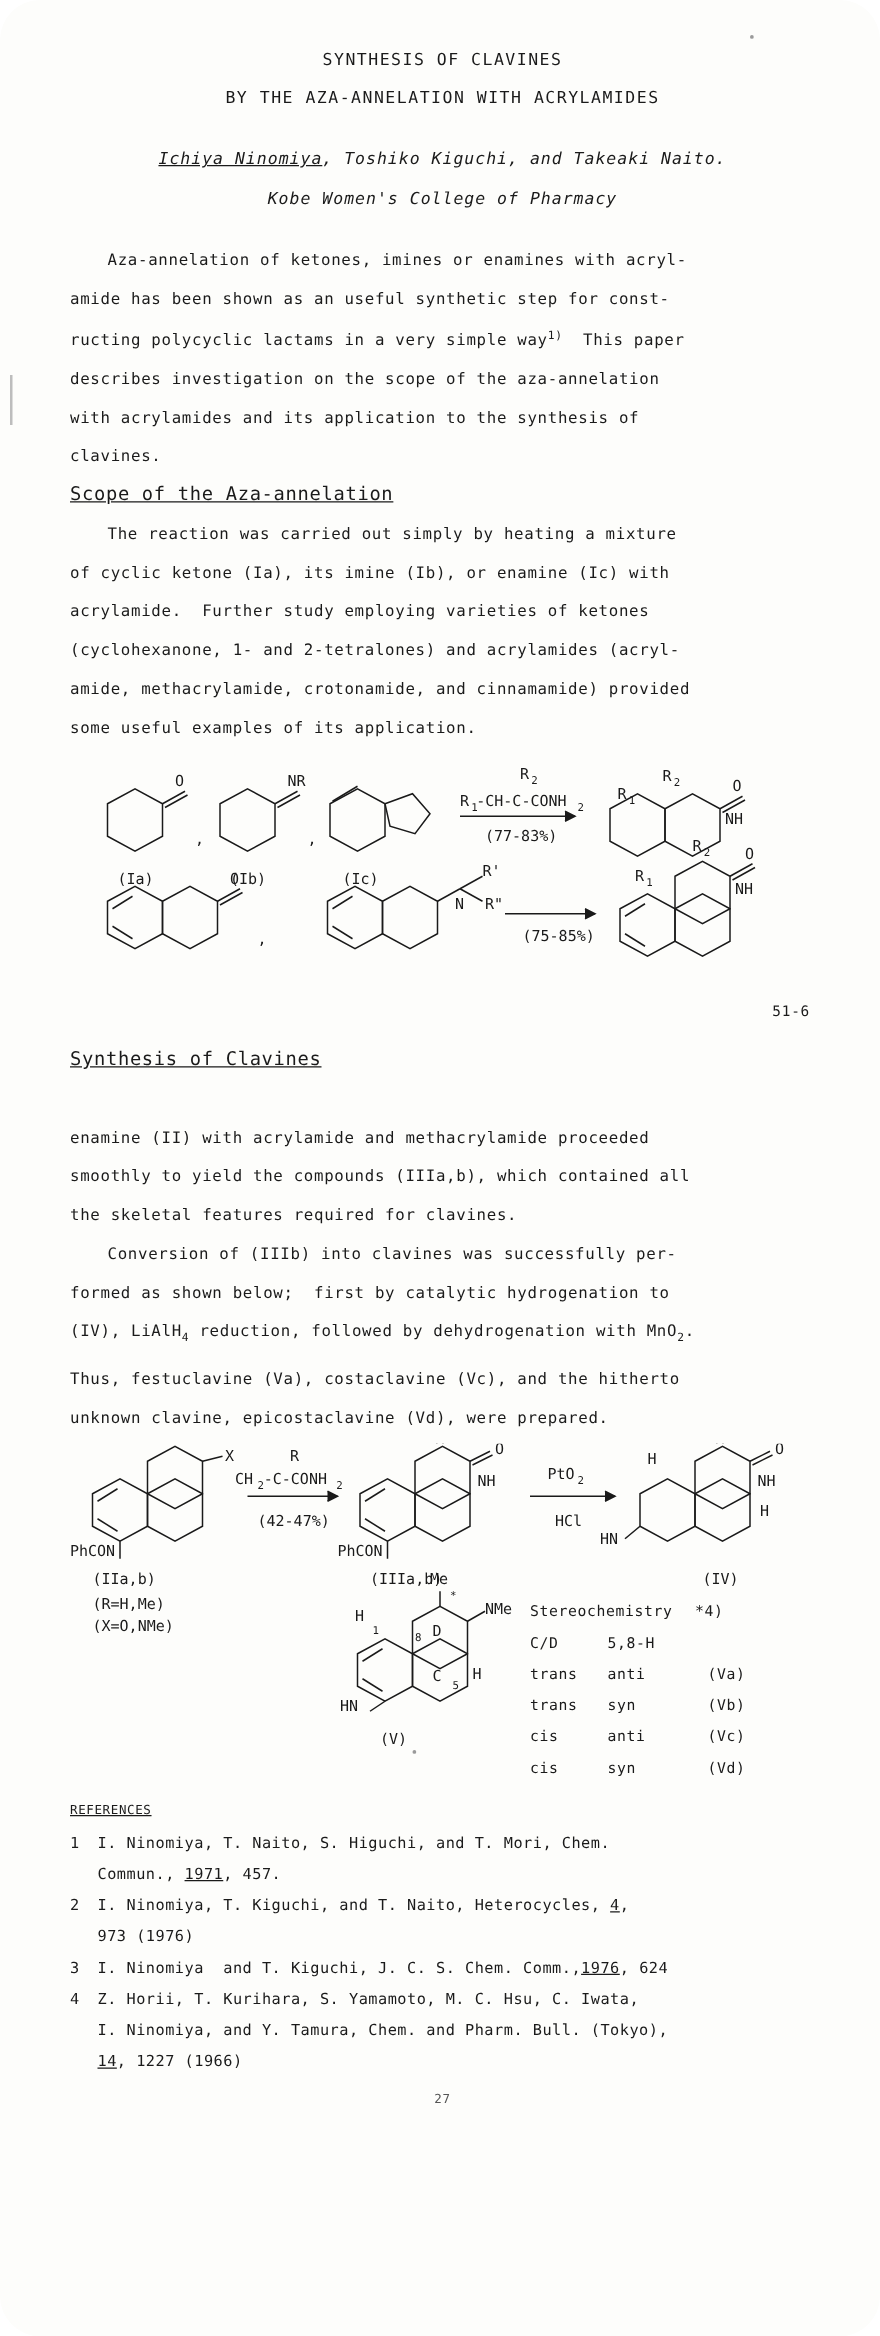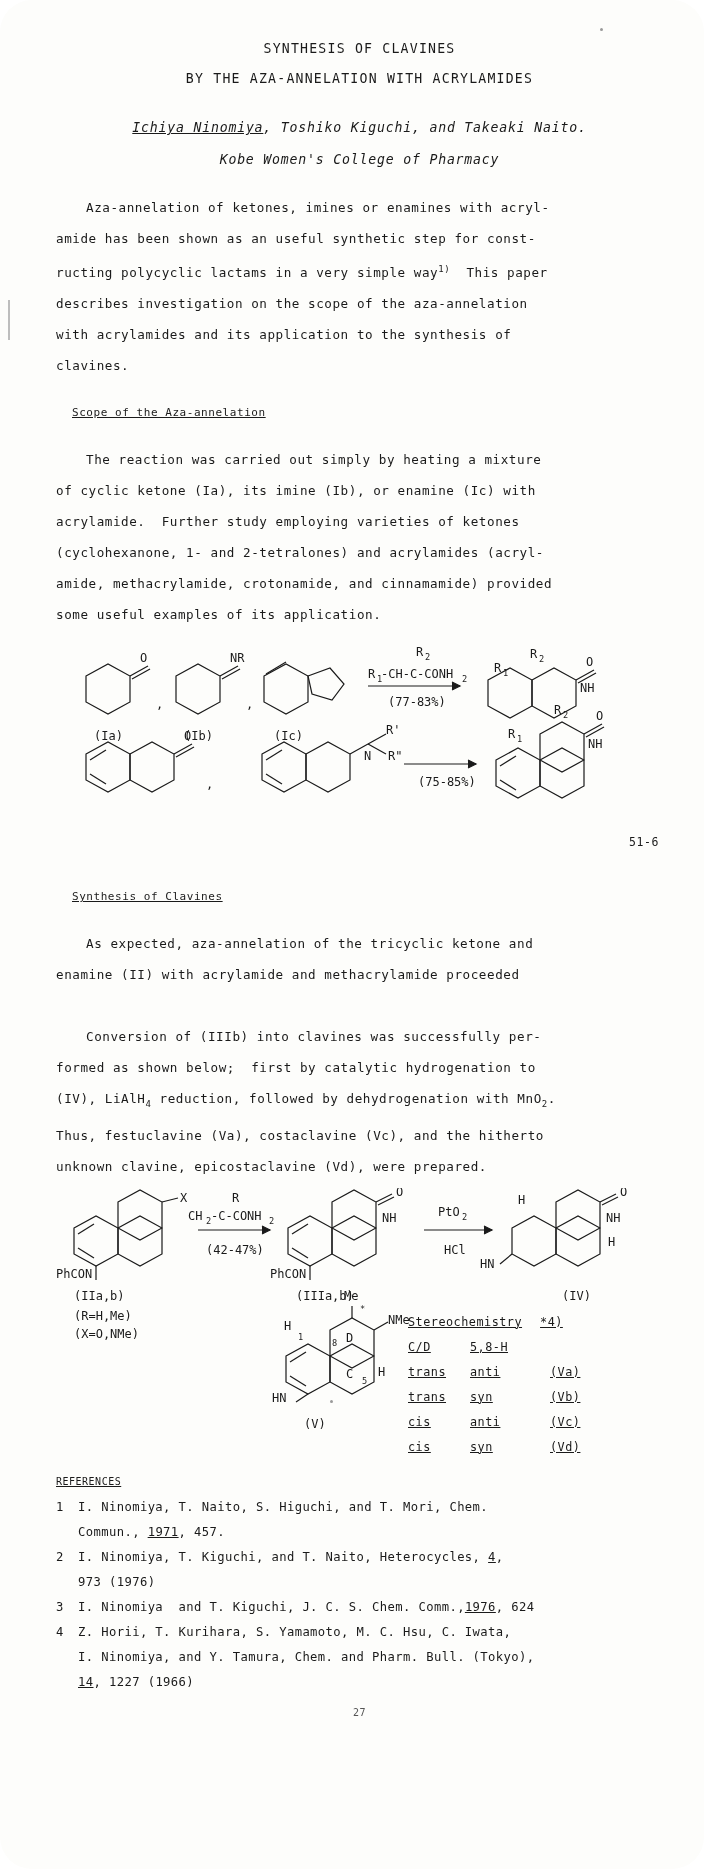--- a/index.html
+++ b/index.html
@@ -12,21 +12,21 @@
     min-height: 1869px;
     font-family: "DejaVu Sans Mono", monospace;
     color: #1a1a1a;
     position: relative;
   }
   .page {
     position: relative;
     width: 704px;
     min-height: 1869px;
     box-sizing: border-box;
-    padding: 28px 41px 20px 56px;
+    padding: 28px 52px 20px 56px;
     background: #fdfdfb;
     border-radius: 32px;
   }
   .title-block {
     text-align: center;
     margin-top: 6px;
   }
   .title-line {
     font-size: 13.2px;
     letter-spacing: 1.2px;
@@ -54,26 +54,26 @@
     letter-spacing: 0.55px;
     line-height: 31px;
     margin: 0;
     text-align: left;
     white-space: pre-wrap;
   }
   p.para.indent {
     text-indent: 30px;
   }
   .section-head {
-    font-size: 11px;
+    font-size: 15px;
     letter-spacing: 0.55px;
     line-height: 31px;
     text-decoration: underline;
     display: inline-block;
-    margin: 16px;
+    margin: 0;
   }
   .sup {
     font-size: 9px;
     vertical-align: super;
   }
   .sub {
     font-size: 9px;
     vertical-align: sub;
   }
   .page-code {
@@ -266,21 +266,21 @@
       <text class="lbl" x="532" y="112">NH</text>
     </svg>
   </div>
 
   <div class="page-code">51-6</div>
 
   <div style="height:16px"></div>
 
   <div><span class="section-head">Synthesis of Clavines</span></div>
 
-  <p class="para indent"><span>As expected, aza-annelation of the tricyclic ketone and</span><br><span>enamine (II) with acrylamide and methacrylamide proceeded</span><br><br></p>
+  <p class="para indent"><br><span>enamine (II) with acrylamide and methacrylamide proceeded</span><br><span>smoothly to yield the compounds (IIIa,b), which contained all</span><br><span>the skeletal features required for clavines.</span></p>
 
   <p class="para indent"><span>Conversion of (IIIb) into clavines was successfully per-</span><br><span>formed as shown below;  first by catalytic hydrogenation to</span><br><span>(IV), LiAlH</span><span class="sub">4</span><span> reduction, followed by dehydrogenation with MnO</span><span class="sub">2</span><span>.</span><br><span>Thus, festuclavine (Va), costaclavine (Vc), and the hitherto</span><br><span>unknown clavine, epicostaclavine (Vd), were prepared.</span></p>
 
   <div class="scheme scheme-2" style="height:265px;">
     <svg width="592" height="265" viewBox="0 0 592 265">
       <g fill="none" stroke="#1a1a1a" stroke-width="1.2">
 
         <polygon points="18,40 40,28 62,40 62,66 40,78 18,66"></polygon>
         <polygon points="62,40 84,28 106,40 106,66 84,78 62,66"></polygon>
         <polygon points="62,14 84,2 106,14 106,40 84,52 62,40"></polygon>
@@ -359,21 +359,21 @@
       <text class="lbl" x="290" y="190">C</text>
       <text class="lbl" x="322" y="188">H</text>
       <text class="lbl" x="216" y="214">HN</text>
       <text class="lbl-s" x="304" y="124">*</text>
       <text class="lbl-s" x="242" y="152">1</text>
       <text class="lbl-s" x="276" y="158">8</text>
       <text class="lbl-s" x="306" y="196">5</text>
       <text class="lbl" x="248" y="240">(V)</text>
     </svg>
 
-    <div class="stereo-table" style="position:absolute; left:352px; top:122px; width:230px;text-decoration:underline;">
+    <div class="stereo-table" style="position:absolute; left:368px; top:122px; width:230px;">
       <div style="display:flex;">
         <span>Stereochemistry</span>
         <span style="margin-left:18px;">*4)</span>
       </div>
       <div style="display:flex;">
         <span style="width:62px;display:inline-block;">C/D</span>
         <span style="width:80px;display:inline-block;">5,8-H</span>
       </div>
       <div style="display:flex;">
         <span style="width:62px;display:inline-block;">trans</span>

